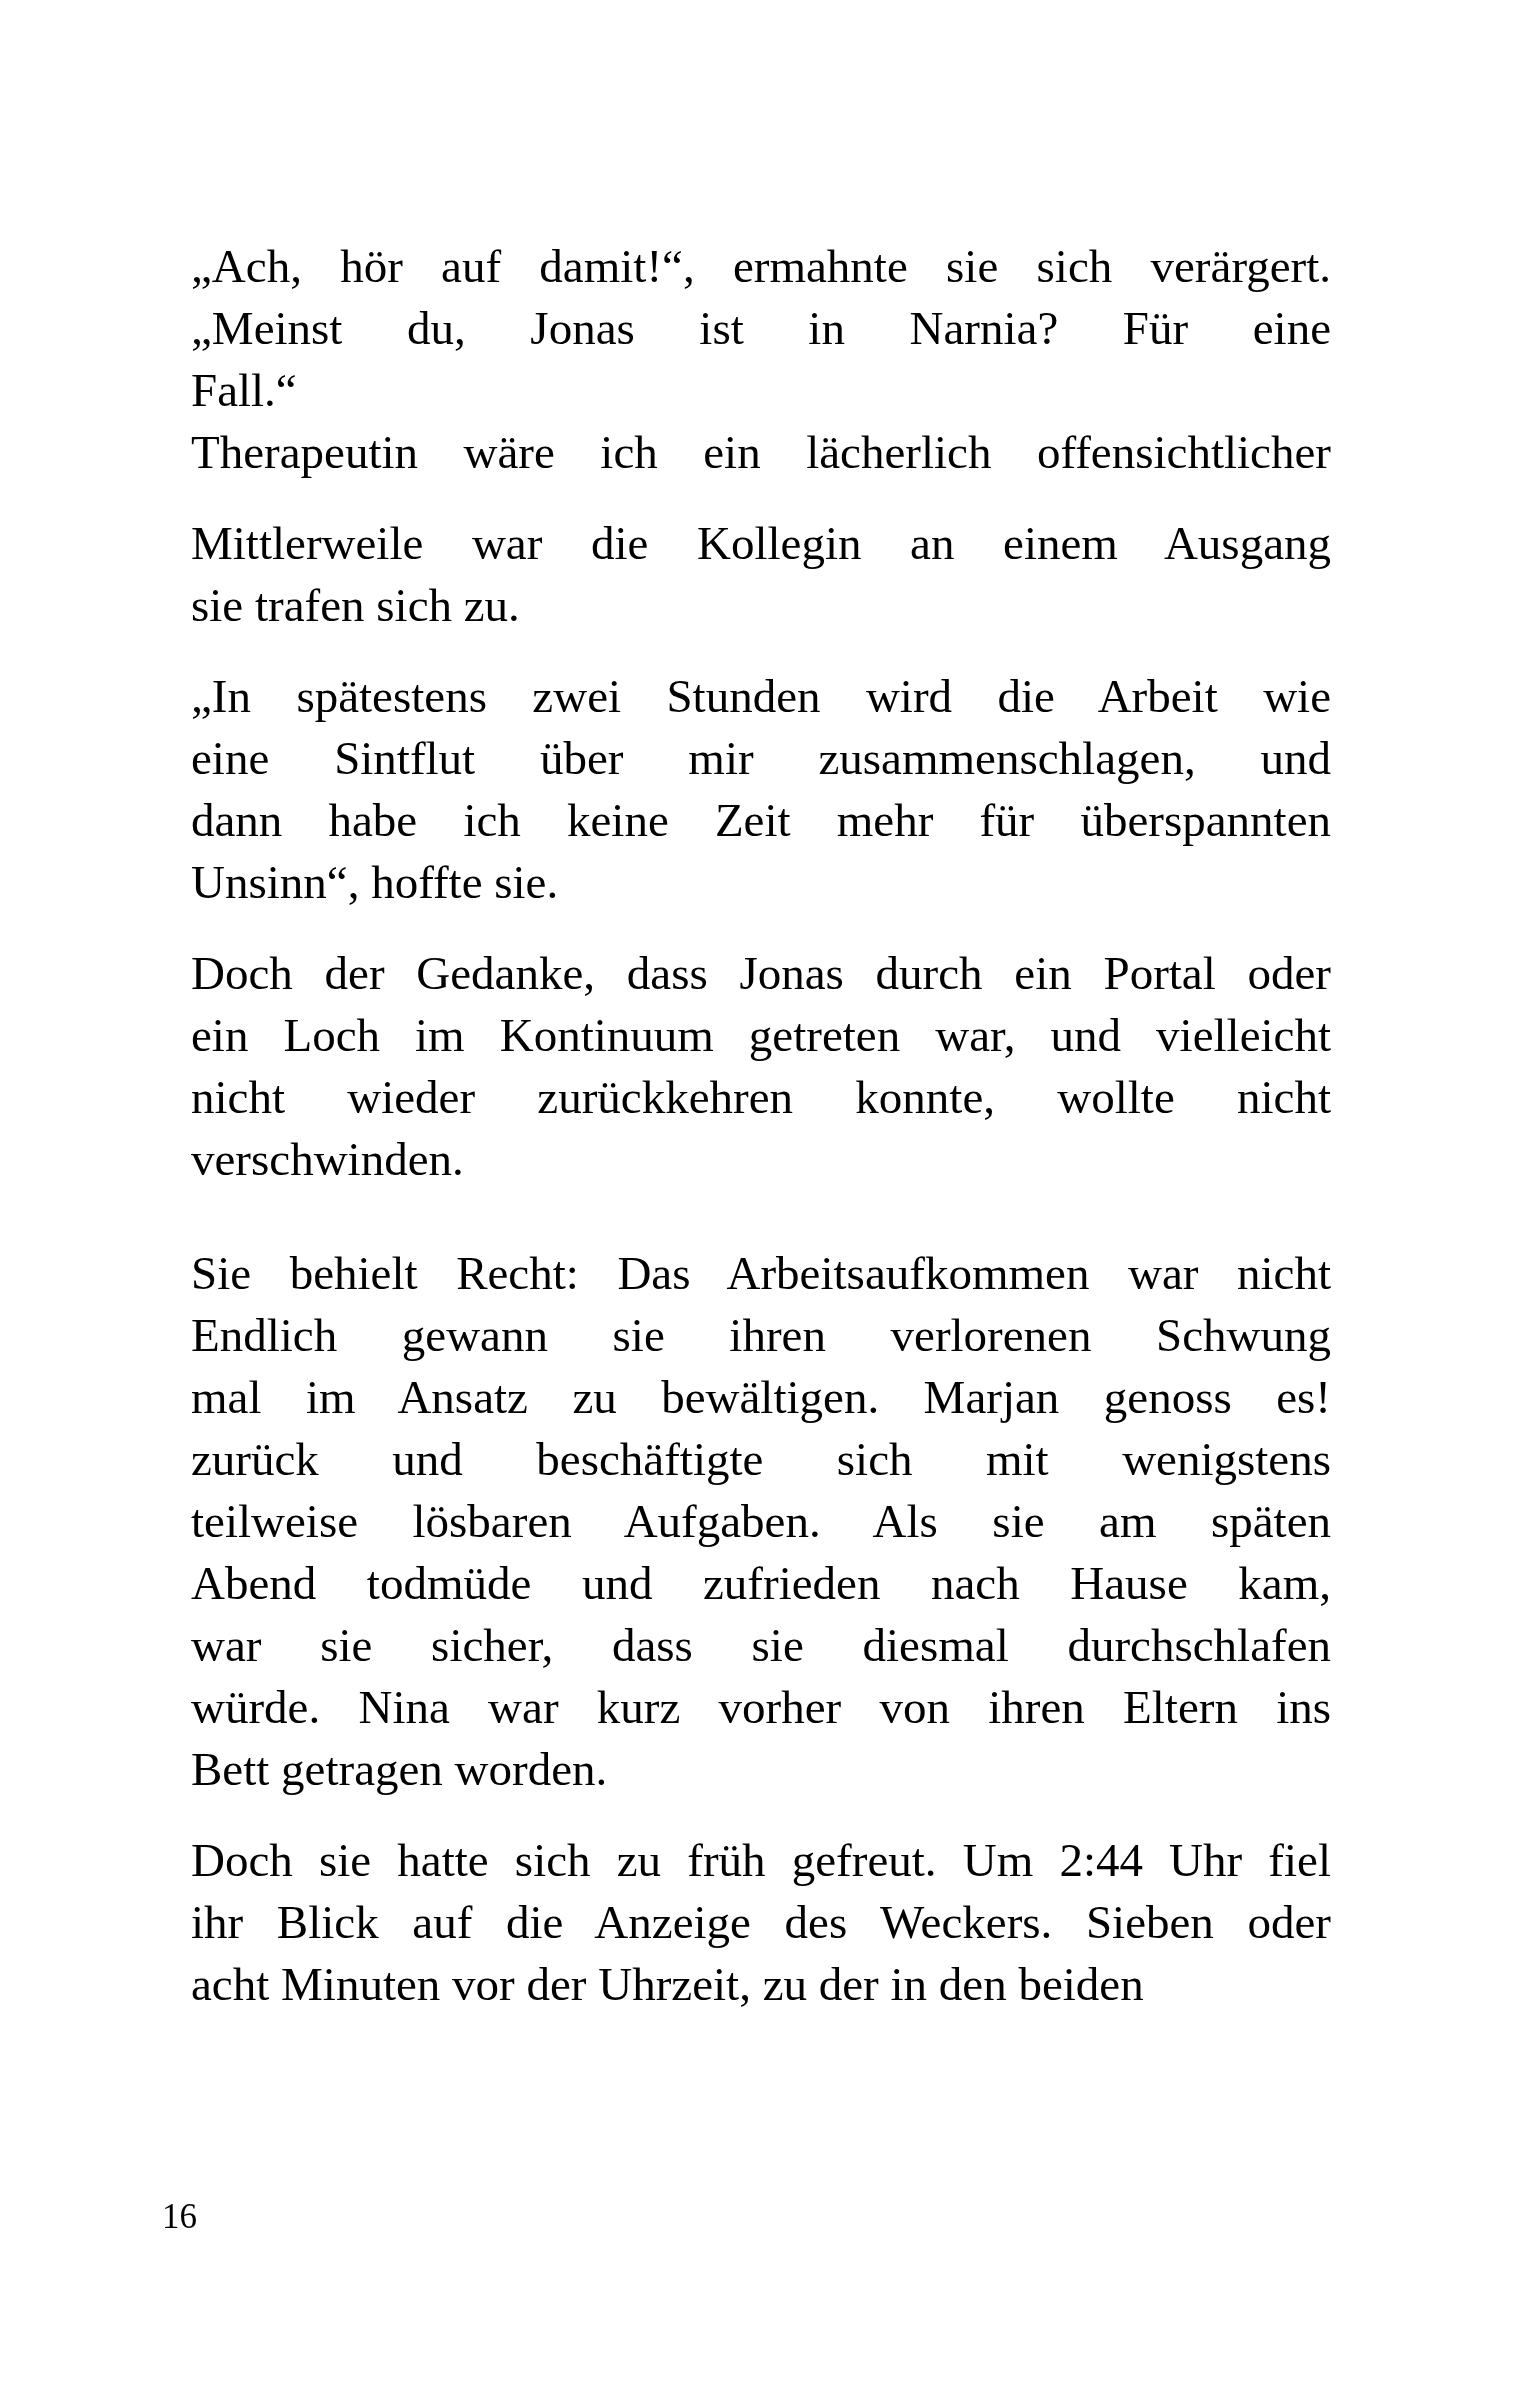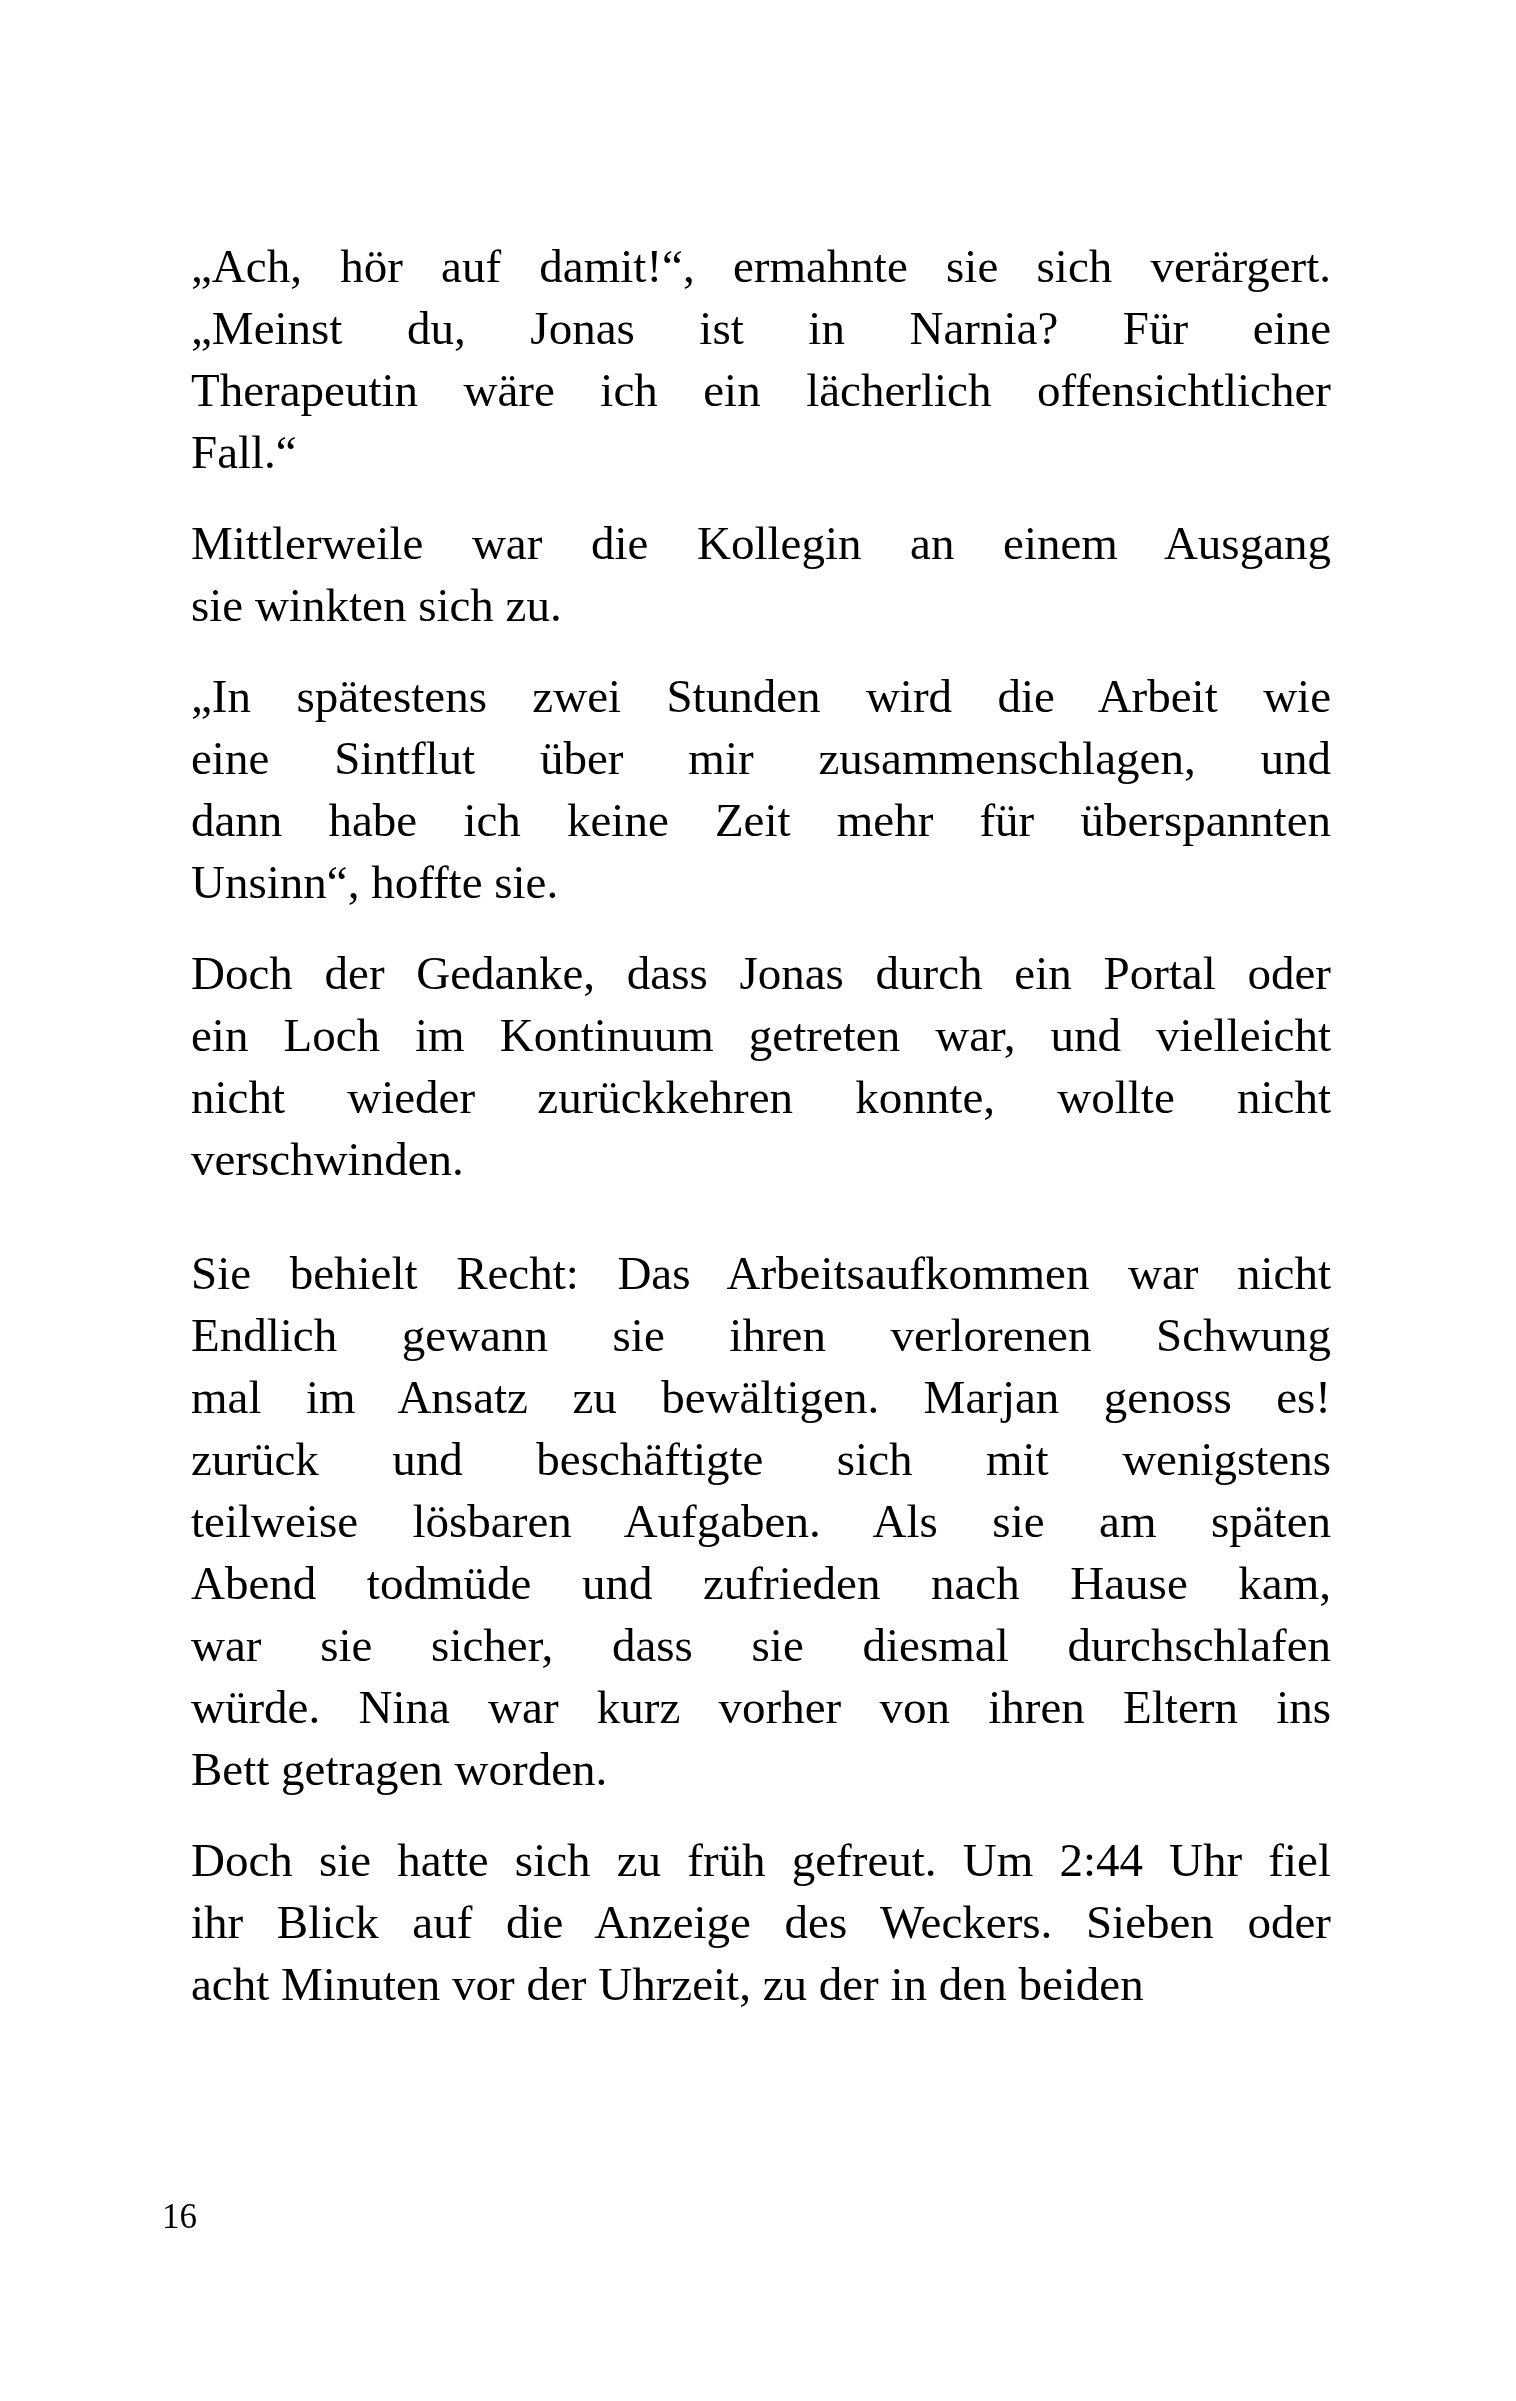--- a/index.html
+++ b/index.html
@@ -49,26 +49,26 @@
   }
 </style>
 </head>
 <body>
 
 <div class="page">
   <div class="text-block">
       <div class="para">
         <div class="line">„Ach, hör auf damit!“, ermahnte sie sich verärgert.</div>
         <div class="line">„Meinst du, Jonas ist in Narnia? Für eine</div>
+        <div class="line last">Fall.“</div>
         <div class="line">Therapeutin wäre ich ein lächerlich offensichtlicher</div>
-        <div class="line last">Fall.“</div>
       </div>
       <div class="para">
         <div class="line">Mittlerweile war die Kollegin an einem Ausgang</div>
-        <div class="line last">sie winkten sich zu.</div>
+        <div class="line last">sie trafen sich zu.</div>
       </div>
       <div class="para">
         <div class="line">„In spätestens zwei Stunden wird die Arbeit wie</div>
         <div class="line">eine Sintflut über mir zusammenschlagen, und</div>
         <div class="line">dann habe ich keine Zeit mehr für überspannten</div>
         <div class="line last">Unsinn“, hoffte sie.</div>
       </div>
       <div class="para">
         <div class="line">Doch der Gedanke, dass Jonas durch ein Portal oder</div>
         <div class="line">ein Loch im Kontinuum getreten war, und vielleicht</div>

